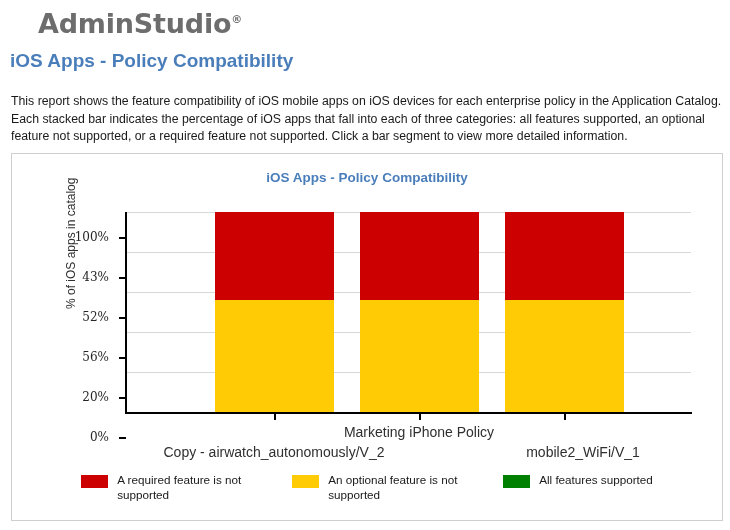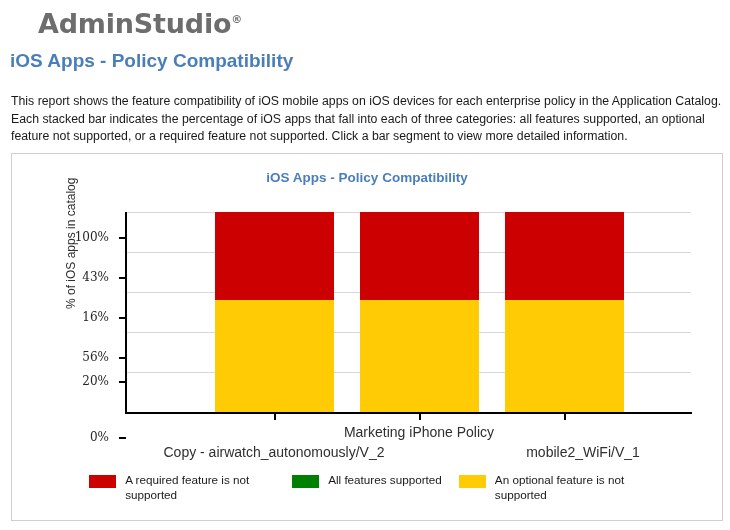--- a/index.html
+++ b/index.html
@@ -169,21 +169,21 @@
 
   
   .legend {
     position: absolute;
     left: 0;
     top: 318px;
     width: 100%;
     display: flex;
     justify-content: center;
     align-items: flex-start;
-    gap: 17px;
+    gap: 25px;
   }
   .legend-item {
     display: flex;
     align-items: flex-start;
     gap: 9px;
     cursor: pointer;
   }
   .swatch {
     width: 27px;
     height: 13px;
@@ -222,26 +222,26 @@
     <div class="gridline" style="top:120px"></div>
     <div class="gridline" style="top:160px"></div>
 
     <div class="ytick" style="top:0px">
         <span class="ytick-label">100%</span>
       </div>
     <div class="ytick" style="top:40px">
         <span class="ytick-label">43%</span>
       </div>
     <div class="ytick" style="top:80px">
-        <span class="ytick-label">16%</span>
+        <span class="ytick-label">52%</span>
       </div>
     <div class="ytick" style="top:120px">
         <span class="ytick-label">56%</span>
       </div>
-    <div class="ytick" style="top:144px">
+    <div class="ytick" style="top:160px">
         <span class="ytick-label">20%</span>
       </div>
     <div class="ytick" style="top:200px">
         <span class="ytick-label">0%</span>
       </div>
 
     <div class="axis-y"></div>
     <div class="axis-x"></div>
 
     <div class="xtick" style="left:148px"></div>
@@ -268,24 +268,24 @@
   <div class="xlabel" style="left:552px; top:290px;margin-left:19px;">mobile2_WiFi/V_1</div>
 
   <div class="legend">
 
     <div class="legend-item">
       <span class="swatch" id="sw-0" style="background: rgb(204, 0, 0);"></span>
       <span class="legend-text">A required feature is not supported</span>
     </div>
 
     <div class="legend-item">
+      <span class="swatch" id="sw-2" style="background: rgb(255, 203, 5);"></span>
+      <span class="legend-text">An optional feature is not supported</span>
+    </div>
+
+    <div class="legend-item">
       <span class="swatch" id="sw-1" style="background: rgb(0, 128, 0);"></span>
       <span class="legend-text">All features supported</span>
     </div>
 
-    <div class="legend-item">
-      <span class="swatch" id="sw-2" style="background: rgb(255, 203, 5);"></span>
-      <span class="legend-text">An optional feature is not supported</span>
-    </div>
-
   </div>
 
 </div>
 
 </body></html>

